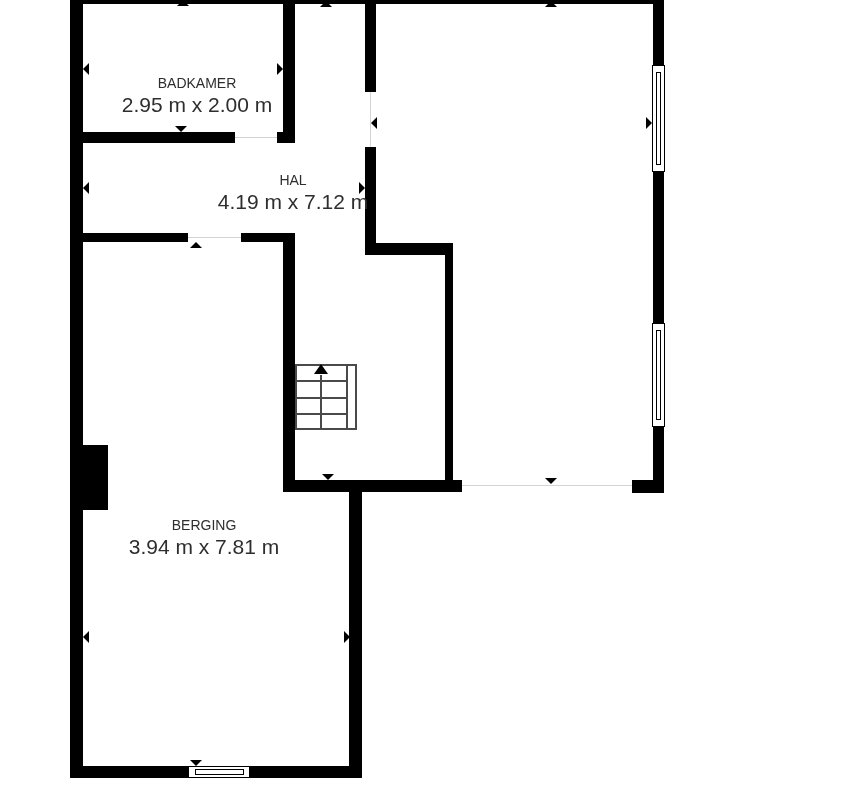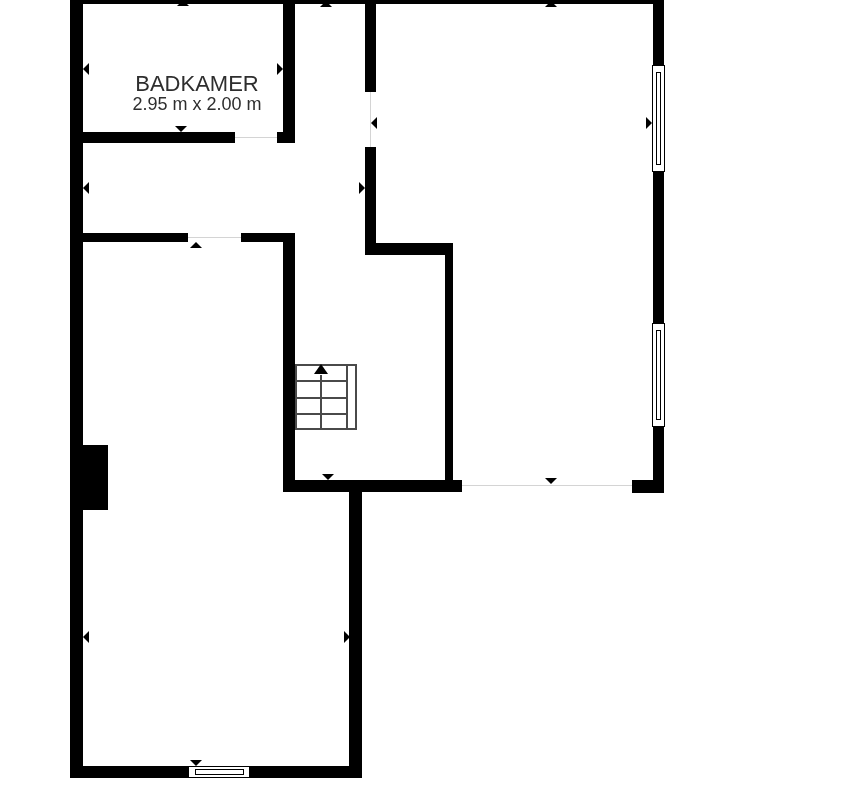--- a/index.html
+++ b/index.html
@@ -12,22 +12,22 @@
   }
   .wall{position:absolute;background:#000000;}
   .threshold{position:absolute;background:#d4d4d4;}
   .room-label{
     position:absolute;
     transform:translate(-50%,-50%);
     text-align:center;
     color:#2e2e2e;
     white-space:nowrap;
   }
-  .room-name{font-size:22px;line-height:21px;display:block;}
-  .room-dims{font-size:18px;line-height:21px;display:block;}
+  .room-name{font-size:14px;line-height:21px;display:block;}
+  .room-dims{font-size:21px;line-height:21px;display:block;}
   .window-outer{
     position:absolute;background:#ffffff;border:1px solid #000000;
     box-sizing:border-box;
   }
   .window-inner{
     position:absolute;background:#ffffff;border:1px solid #000000;
     box-sizing:border-box;
   }
   .stairs-box{
     position:absolute;left:295px;top:364px;width:62px;height:66px;
@@ -114,16 +114,24 @@
   <div class="tri tri-up" style="left:190px;top:242px;"></div>
   <div class="tri tri-down" style="left:190px;top:760px;"></div>
   <div class="tri tri-left" style="left:83px;top:631px;"></div>
   <div class="tri tri-right" style="left:344px;top:631px;"></div>
 
   <div class="room-label" style="left:197px;top:94px;">
     <span class="room-name">BADKAMER</span>
     <span class="room-dims">2.95 m x 2.00 m</span>
   </div>
 
+  <div class="room-label" style="left:293px;top:191px;">
+    <span class="room-name">HAL</span>
+    <span class="room-dims">4.19 m x 7.12 m</span>
+  </div>
 
 
+  <div class="room-label" style="left:204px;top:536px;">
+    <span class="room-name">BERGING</span>
+    <span class="room-dims">3.94 m x 7.81 m</span>
+  </div>
 
 </div>
 
 </body></html>

